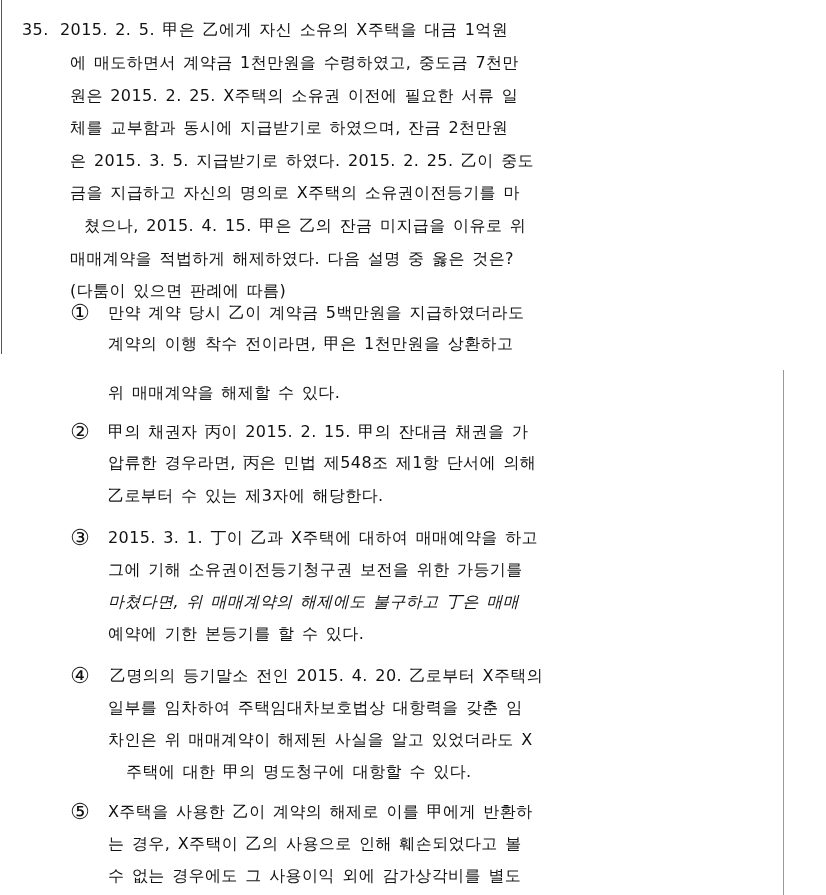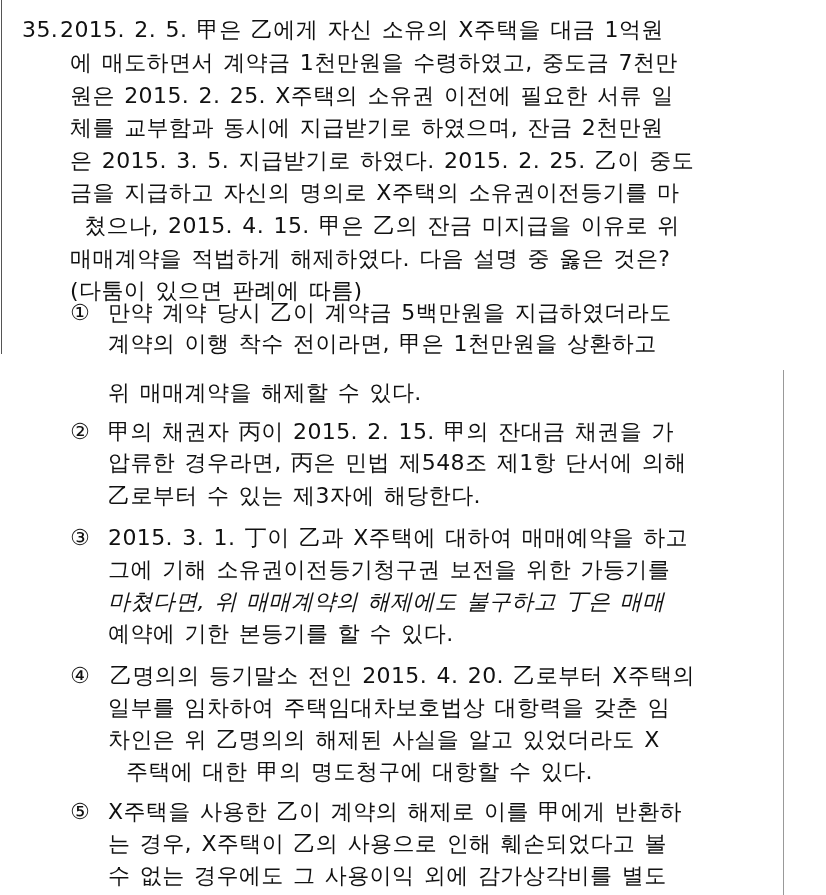--- a/index.html
+++ b/index.html
@@ -27,21 +27,21 @@
       position: absolute;
       left: 783px;
       top: 370px;
       width: 1px;
       height: 525px;
       background: #999999;
     }
     .line {
       position: absolute;
       white-space: nowrap;
-      font-size: 22px;
+      font-size: 16px;
       line-height: 28px;
       letter-spacing: 0.4px;
       word-spacing: 2px;
     }
     .marker {
       position: absolute;
       font-size: 22px;
       line-height: 28px;
     }
   </style>
@@ -83,21 +83,21 @@
   <span class="line" style="left:108px; top:524px;">2015. 3. 1. 丁이 乙과 X주택에 대하여 매매예약을 하고</span>
   <span class="line" style="left:108px; top:556px;">그에 기해 소유권이전등기청구권 보전을 위한 가등기를</span>
   <span class="line" style="left:108px; top:588px;font-style:italic;">마쳤다면, 위 매매계약의 해제에도 불구하고 丁은 매매</span>
   <span class="line" style="left:108px; top:620px;">예약에 기한 본등기를 할 수 있다.</span>
 </div>
 
 <div>
   <span class="marker" style="left:70px; top:662px;">④</span>
   <span class="line" style="left:110px; top:662px;">乙명의의 등기말소 전인 2015. 4. 20. 乙로부터 X주택의</span>
   <span class="line" style="left:108px; top:694px;">일부를 임차하여 주택임대차보호법상 대항력을 갖춘 임</span>
-  <span class="line" style="left:108px; top:726px;">차인은 위 乙명의의 해제된 사실을 알고 있었더라도 X</span>
+  <span class="line" style="left:108px; top:726px;">차인은 위 매매계약이 해제된 사실을 알고 있었더라도 X</span>
   <span class="line" style="left:119px; top:758px;margin-left:7px;">주택에 대한 甲의 명도청구에 대항할 수 있다.</span>
 </div>
 
 <div>
   <span class="marker" style="left:70px; top:798px;">⑤</span>
   <span class="line" style="left:108px; top:798px;">X주택을 사용한 乙이 계약의 해제로 이를 甲에게 반환하</span>
   <span class="line" style="left:108px; top:830px;">는 경우, X주택이 乙의 사용으로 인해 훼손되었다고 볼</span>
   <span class="line" style="left:108px; top:862px;">수 없는 경우에도 그 사용이익 외에 감가상각비를 별도</span>
   <span class="line" style="left:108px; top:894px;">로 산정하여 반환하여야 한다.</span>
 </div>

